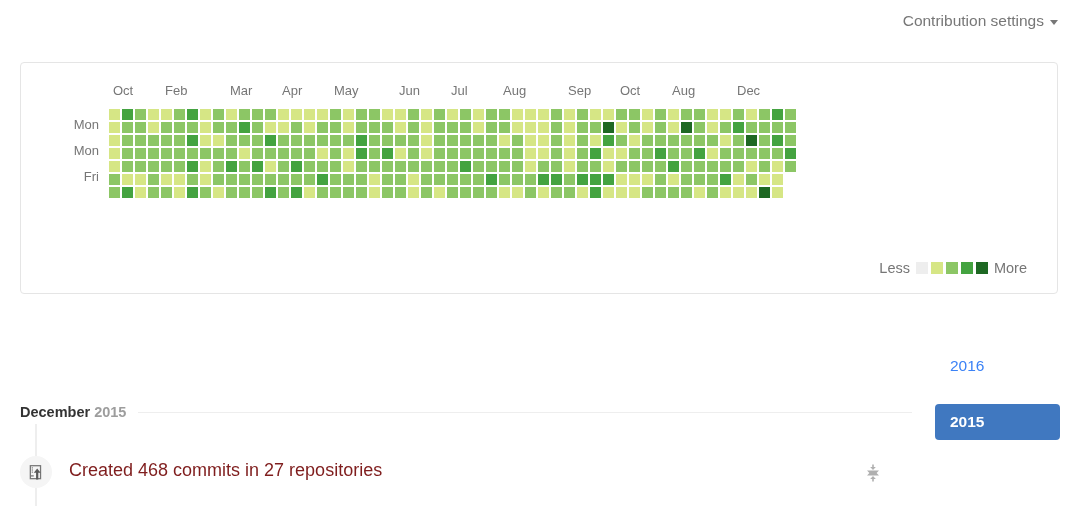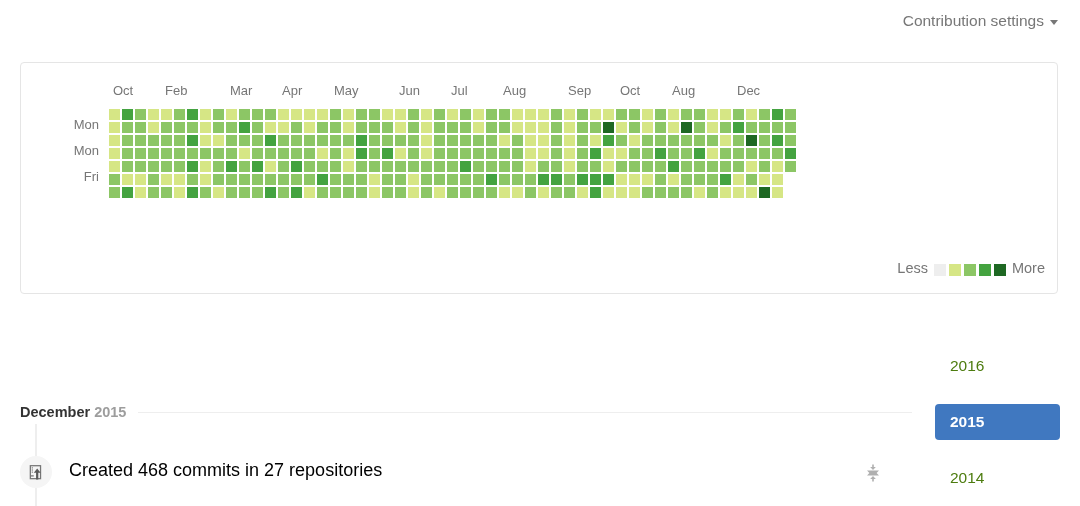--- a/index.html
+++ b/index.html
@@ -60,22 +60,22 @@
   .cell { position: absolute; width: 11px; height: 11px; }
 
   .graph-footer {
     position: absolute; left: 0; right: 0; bottom: 14px; height: 20px;
   }
   .learn-link {
     position: absolute; left: 33px; top: 0;
     font-size: 14.5px; color: #4078c0; text-decoration: none; cursor: pointer;
   }
   .legend {
-    position: absolute; right: 12px; top: 1px;
-    display: flex; align-items: flex-end; gap: 6px;
+    position: absolute; right: 30px; top: 1px;
+    display: flex; align-items: center; gap: 6px;
   }
   .legend-text { font-size: 14.5px; color: #767676; }
   .legend-swatches { display: flex; gap: 3px; align-items: center; }
   .legend-swatch { width: 12px; height: 12px; display: block; }
 
   
   .activity-head {
     position: absolute; left: 20px; top: 348px; width: 892px; height: 30px;
   }
   .activity-title {
@@ -104,34 +104,34 @@
     position: absolute; left: 20px; top: 456px; width: 892px; height: 50px;
   }
   .item-badge {
     position: absolute; left: 0; top: 0;
     width: 32px; height: 32px; border-radius: 50%;
     background: #f5f5f5;
     display: flex; align-items: center; justify-content: center;
   }
   .item-text {
     position: absolute; left: 49px; top: 4px;
-    font-size: 18px; color: #000000; white-space: nowrap;
+    font-size: 18px; color: #7f1d1d; white-space: nowrap;
   }
   .fold-btn {
     position: absolute; left: 840px; top: 6px;
     width: 26px; height: 22px; cursor: pointer;
     display: flex; align-items: center; justify-content: center;
   }
 
   
   .years { position: absolute; left: 935px; top: 348px; width: 125px; }
   .year-item {
     display: block; width: 125px; height: 36px;
     border-radius: 4px;
-    font-size: 15.5px; color: #4d7c0f;
+    font-size: 15.5px; color: #3b82f6;
     padding-left: 15px; line-height: 36px;
     cursor: pointer; white-space: nowrap;
   }
   .year-item.selected {
     background: #4078c0; color: #ffffff; font-weight: bold;
   }
 </style>
 </head>
 <body>
 
@@ -588,16 +588,15 @@
           <rect x="9.2" y="13.7" width="1.6" height="3.8"></rect>
           <polygon points="10,12.0 7.2,15.0 12.8,15.0"></polygon>
         </g>
       </svg>
     </span>
   </div>
 
   <div class="years" id="years">
       <span class="year-item" style="margin-bottom: 20px;">2016</span>
       <span class="year-item selected" style="margin-bottom: 20px;">2015</span>
-      <span class="year-item" style="margin-bottom: 20px;">2014</span>
     </div>
 
 </div>
 
 </body></html>

